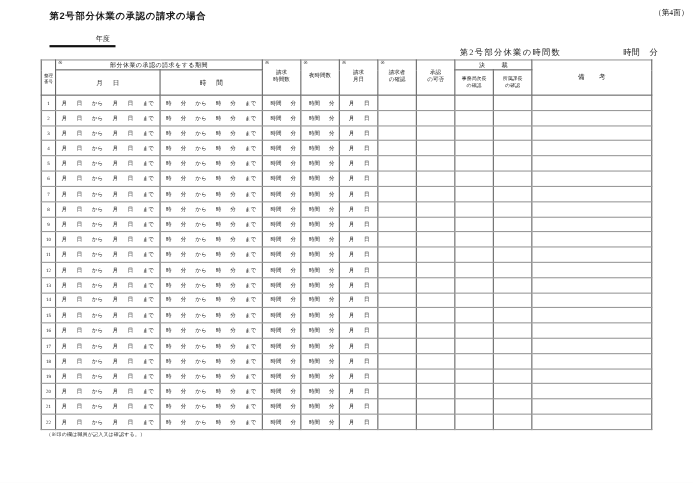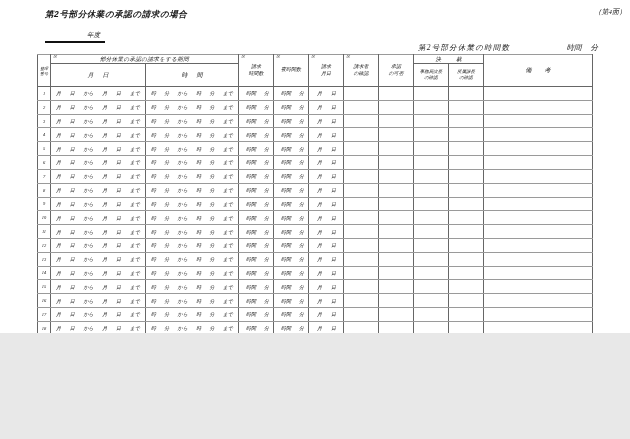--- a/index.html
+++ b/index.html
@@ -1,19 +1,19 @@
 <!DOCTYPE html>
 <html><head>
 <meta charset="utf-8">
 <style>
   html,body { margin:0; padding:0; background:#e8e8e8; }
   .page {
-    position:relative; width:630px; height:333px; background:#ffffff;
+    position:relative; width:630px; height:439px; background:#ffffff;
     font-family:"Liberation Serif","DejaVu Serif",serif; color:#1a1a1a;
-    overflow:hidden; margin:0 auto;font-style:italic;
+    overflow:hidden; margin:0 auto;
   }
   .title {
     position:absolute; left:45px; top:9px; font-size:8.5px; font-weight:bold;
     font-family:"Liberation Sans","DejaVu Sans",sans-serif; letter-spacing:0.6px;
   }
   .sheet-label { position:absolute; right:4px; top:7px; font-size:7px;text-align:right; }
   .year-label { position:absolute; left:87px; top:31px; font-size:6.5px; }
   .year-line { position:absolute; left:45px; top:41px; width:60px; height:2px; background:#111; }
   .hours-line {
     position:absolute; left:418px; top:43px; width:180px;

